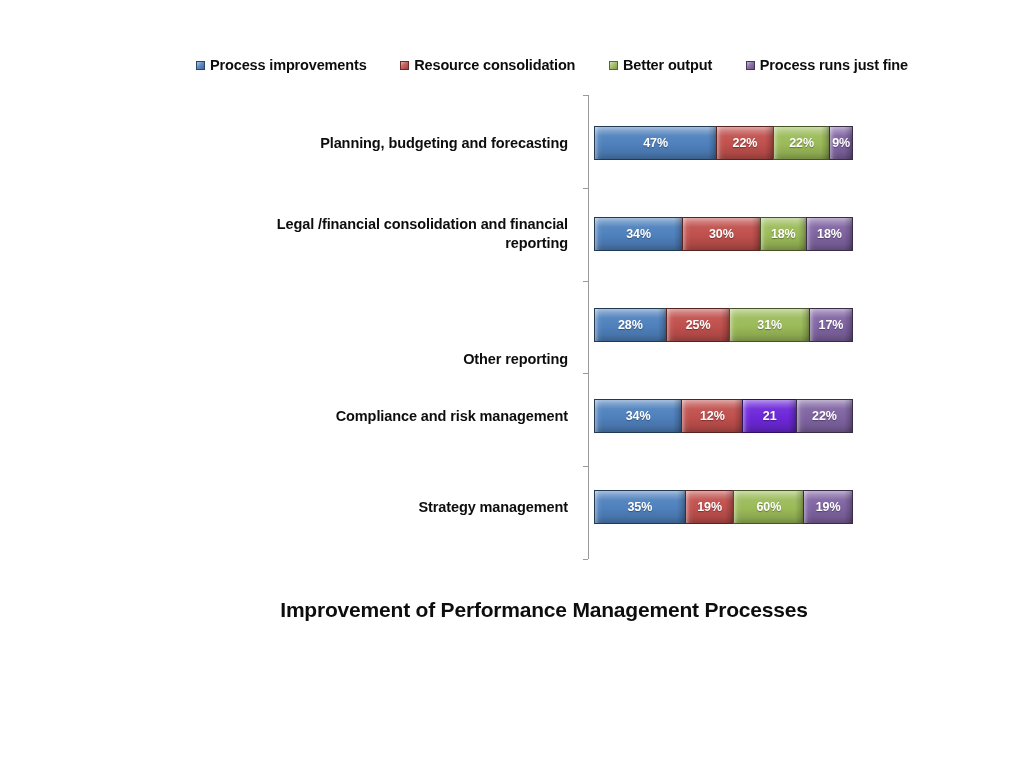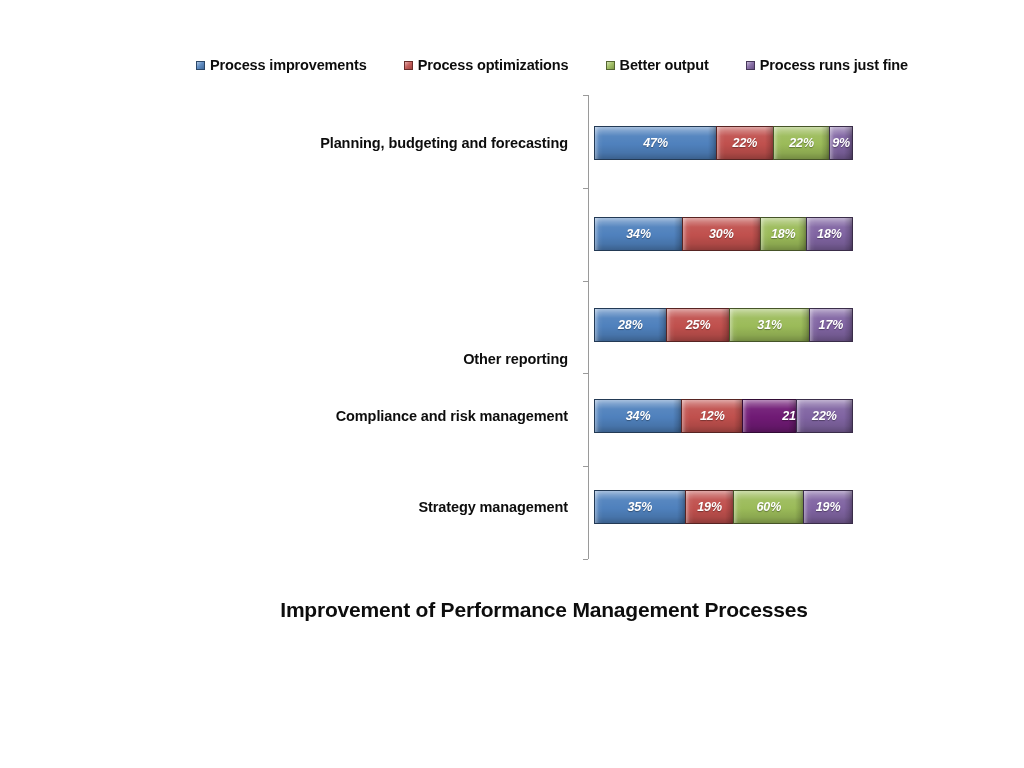--- a/index.html
+++ b/index.html
@@ -107,21 +107,20 @@
   .seg{
     position:relative;
     height:34px;
     box-sizing:border-box;
     border:1px solid rgba(0,0,0,0.55);
     margin-left:-1px;
     display:flex;
     align-items:center;
     justify-content:center;
     overflow:hidden;
-    font-style:italic;
   }
   .seg:first-child{margin-left:0;}
   
   .seg::before{
     content:"";
     position:absolute;left:0;top:0;right:0;bottom:0;
     background:
       linear-gradient(to bottom,
         rgba(255,255,255,0.50) 0px,
         rgba(255,255,255,0.26) 4px,
@@ -172,21 +171,21 @@
 
 <div id="chart-root">
 
   <div id="legend">
       <div class="legend-entry">
         <span class="legend-swatch" style="background: rgb(79, 129, 189);"></span>
         <span class="legend-label">Process improvements</span>
       </div>
       <div class="legend-entry">
         <span class="legend-swatch" style="background: rgb(192, 80, 77);"></span>
-        <span class="legend-label">Process optimizations</span>
+        <span class="legend-label">Resource consolidation</span>
       </div>
       <div class="legend-entry">
         <span class="legend-swatch" style="background: rgb(155, 187, 89);"></span>
         <span class="legend-label">Better output</span>
       </div>
       <div class="legend-entry">
         <span class="legend-swatch" style="background: rgb(128, 100, 162);"></span>
         <span class="legend-label">Process runs just fine</span>
       </div>
     </div>
@@ -196,20 +195,21 @@
   <div class="axis-tick" style="top: 0px;"></div>
       <div class="axis-tick" style="top: 92.8px;"></div>
       <div class="axis-tick" style="top: 185.6px;"></div>
       <div class="axis-tick" style="top: 278.4px;"></div>
       <div class="axis-tick" style="top: 371.2px;"></div>
       <div class="axis-tick" style="top: 464px;"></div>
     </div>
 
   <div id="category-labels">
       <div class="cat-label" style="top: 38.5px;">Planning, budgeting and forecasting</div>
+      <div class="cat-label" style="top: 120px;">Legal /financial consolidation and financial reporting</div>
       <div class="cat-label" style="top: 220.5px; margin-top: 34px;">Other reporting</div>
       <div class="cat-label" style="top: 402.5px;">Strategy management</div>
       <div class="cat-label" style="top: 311.5px;">Compliance and risk management</div>
     </div>
 
   <div id="bars">
       <div class="bar-row" style="top: 31px;">
         <div class="seg" style="width: 123.14px; background: rgb(79, 129, 189);">
           <span class="seg-label">47%</span>
         </div>
@@ -251,21 +251,21 @@
           <span class="seg-label">17%</span>
         </div>
       </div>
       <div class="bar-row" style="top: 304px;">
         <div class="seg" style="width: 88.198px; background: rgb(79, 129, 189);">
           <span class="seg-label">34%</span>
         </div>
         <div class="seg" style="width: 62.2574px; background: rgb(192, 80, 77);">
           <span class="seg-label">12%</span>
         </div>
-        <div class="seg" style="width: 54.4752px; background: #701a75; justify-content: flex-end;">
+        <div class="seg" style="width: 54.4752px; background: #6d28d9;">
           <span class="seg-label">21</span>
         </div>
         <div class="seg" style="width: 57.0693px; background: rgb(128, 100, 162);">
           <span class="seg-label">22%</span>
         </div>
       </div>
       <div class="bar-row" style="top: 395px;">
         <div class="seg" style="width: 91.7px; background: rgb(79, 129, 189);">
           <span class="seg-label">35%</span>
         </div>

